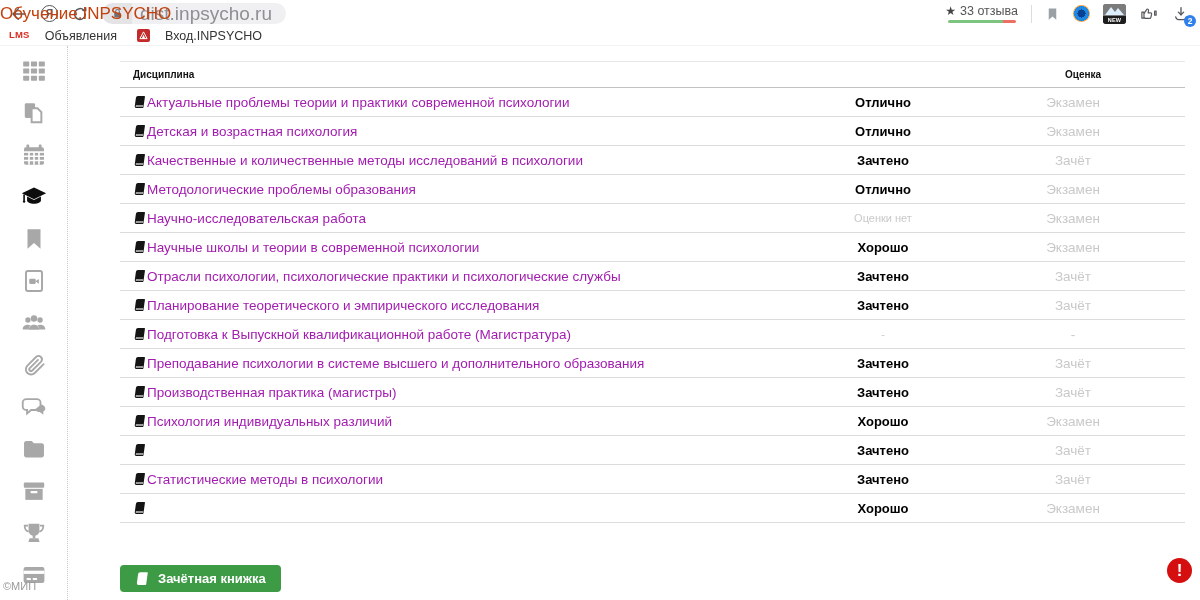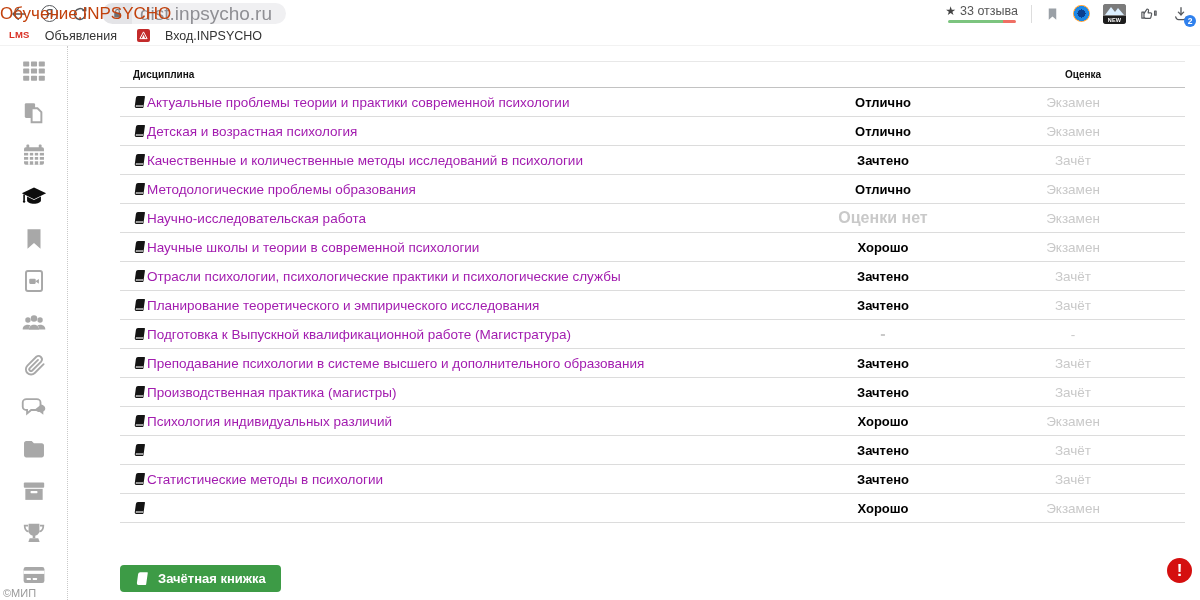--- a/index.html
+++ b/index.html
@@ -53,34 +53,34 @@
   .inpsy-fav{width:13px;height:13px;background:#c32b2b;border-radius:2px;
       display:flex;align-items:center;justify-content:center;flex:none}
   .inpsy-fav .emblem{width:9px;height:9px}
 
   
   .content{position:relative;height:554px;display:flex;background:#fff}
   .sidebar{width:68px;border-right:1px dotted #c9c9c9;display:flex;flex-direction:column;
       align-items:center;padding-top:12px;gap:16px;position:relative;flex:none}
   .side-item{width:26px;height:26px;color:#a8a8a8;cursor:pointer;flex:none}
   .side-item.active{color:#0d0d0d}
-  .side-footer{position:absolute;bottom:1px;left:3px;font-size:11px;color:#9a9a9a}
+  .side-footer{position:absolute;bottom:8px;left:3px;font-size:11px;color:#9a9a9a}
 
   .main{flex:1;position:relative;padding:15px 0 0 52px}
   .grades-table{width:1065px;font-size:13.5px}
   .thead{display:flex;align-items:center;height:27px;border-top:1px solid #e8e8e8;
       border-bottom:1px solid #c2c2c2;font-weight:bold;font-size:10px;color:#111;padding-right:12px}
   .trow{display:flex;align-items:center;height:29px;border-bottom:1px solid #dcdcdc;padding-right:12px}
   .cell-disc{flex:1;display:flex;align-items:center;gap:0;padding-left:13px;
       overflow:hidden;white-space:nowrap;color:#a21caf}
   .h-disc{flex:1;padding-left:13px}
   .cell-grade,.h-grade{width:180px;text-align:center}
   .cell-system,.h-system{width:200px;text-align:center}
   .cell-grade{font-weight:bold;color:#000;font-size:13px}
-  .cell-grade.muted{color:var(--muted);font-weight:bold;font-size:16px}
+  .cell-grade.muted{color:var(--muted);font-weight:normal;font-size:11px}
   .cell-system{color:var(--muted)}
   .book-icon{width:14px;height:14px;color:#141414;transform:skewX(-8deg);flex:none}
 
   .zachet-btn{margin-top:42px;display:inline-flex;align-items:center;gap:8px;
       background:var(--accent);color:#fff;font-weight:bold;font-size:13px;height:27px;
       padding:0 15px;border:none;border-radius:4px;cursor:pointer;
       font-family:"Liberation Sans",sans-serif}
   .zachet-btn .book-icon{color:#fff;width:15px;height:15px}
   .alert-circle{position:absolute;right:8px;bottom:17px;width:25px;height:25px;
       background:var(--alert);border-radius:50%;color:#fff;display:flex;align-items:center;

